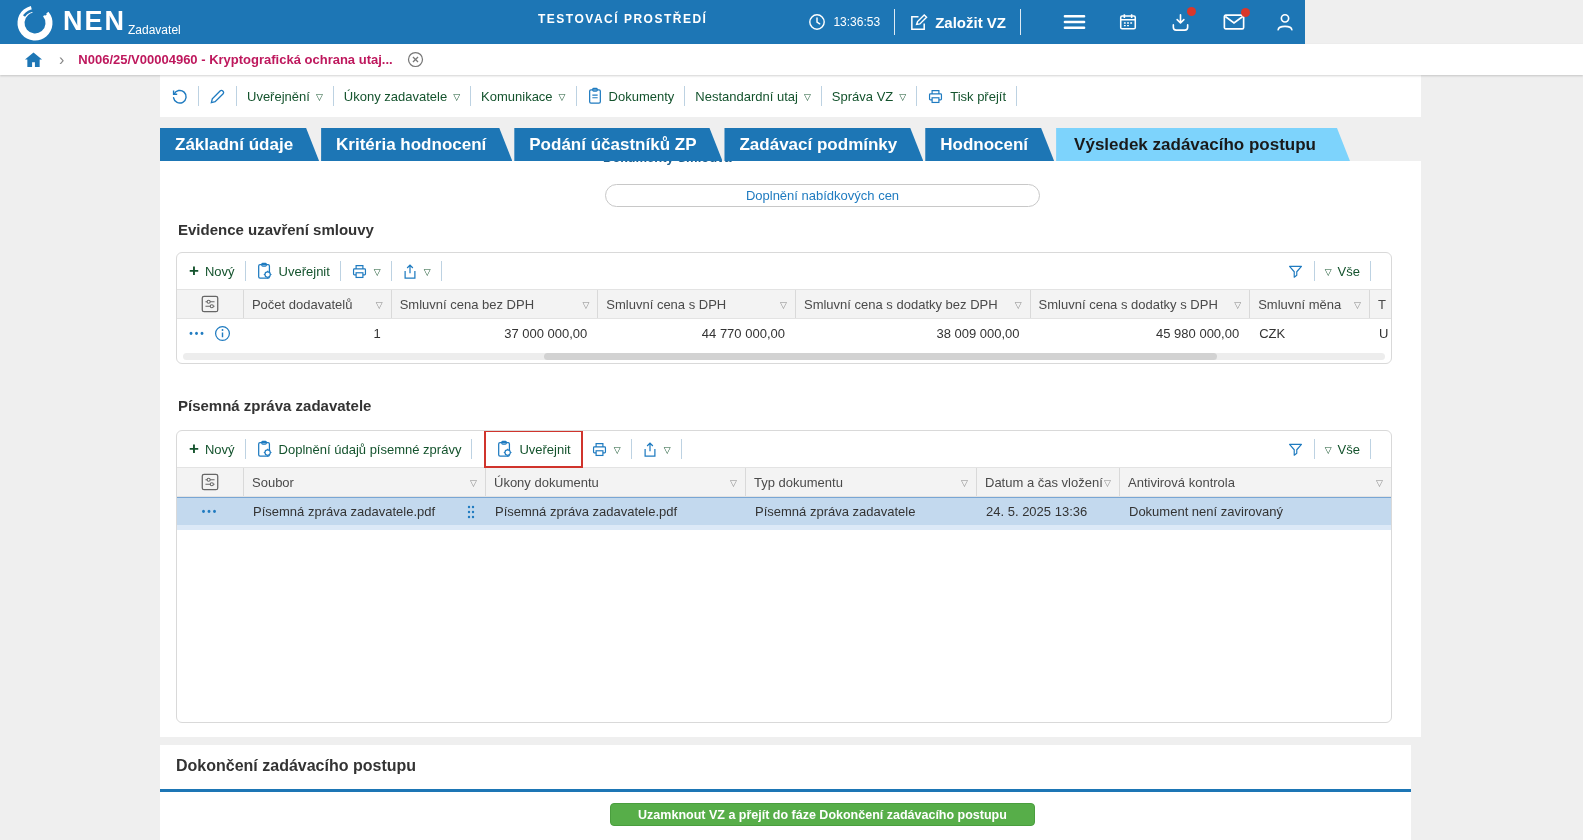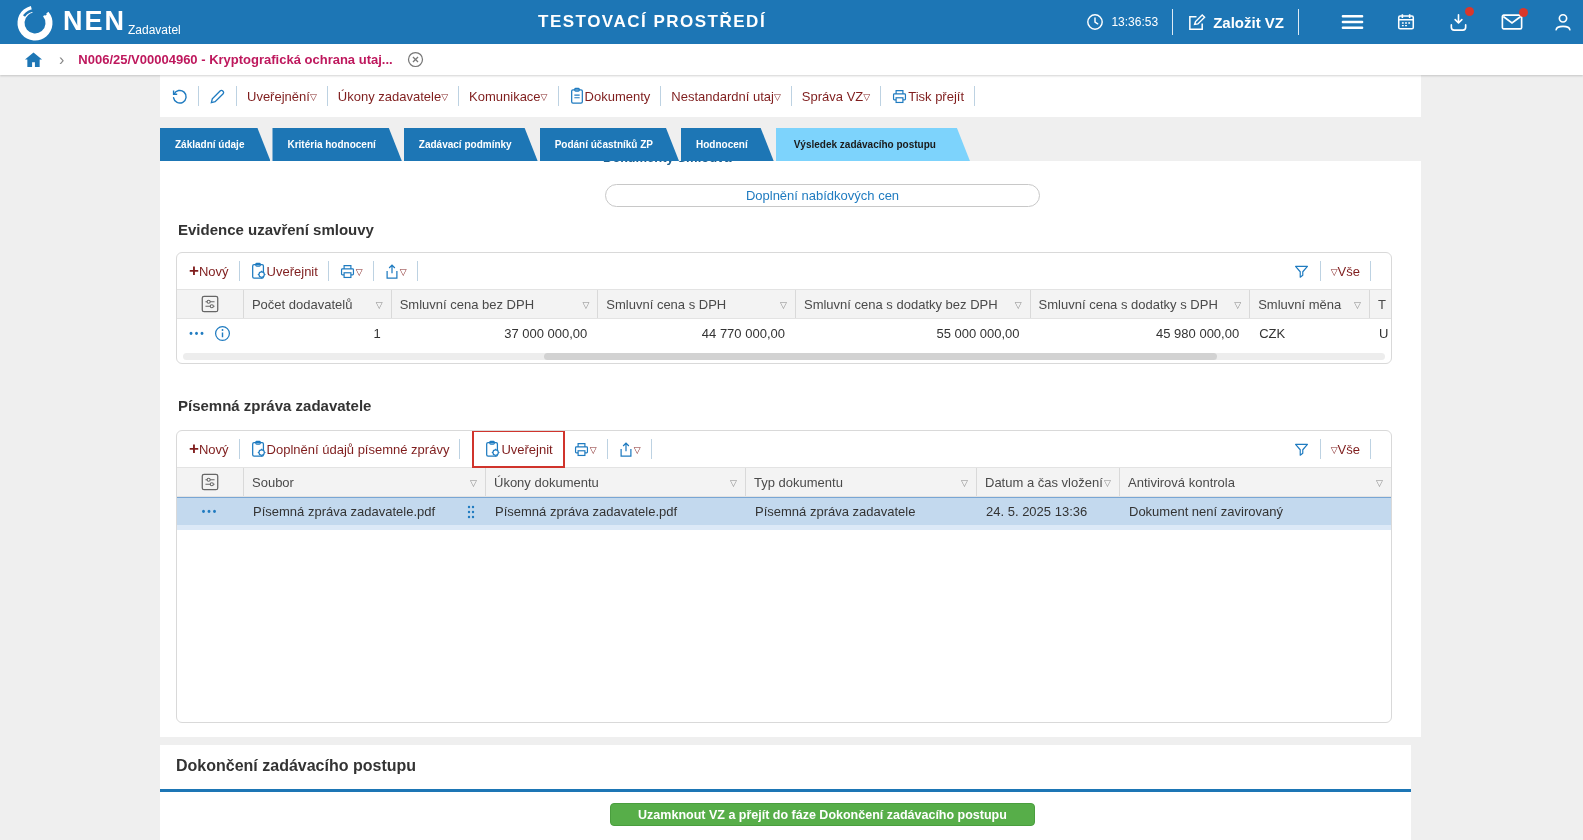--- a/index.html
+++ b/index.html
@@ -1,50 +1,50 @@
 <!DOCTYPE html>
 <html><head>
 <meta charset="utf-8">
 <style>
   * { margin:0; padding:0; box-sizing:border-box; }
   html,body { width:1583px; height:840px; overflow:hidden; }
   body { font-family:"Liberation Sans","DejaVu Sans",sans-serif; background:#efefef; color:#333; font-size:13px; }
 
   
-  .app-header { position:absolute; left:0; top:0; width:1583px; height:44px; background:#1d76b5; display:flex; align-items:flex-end; color:#fff; z-index:10; }
+  .app-header { position:absolute; left:0; top:0; width:1305px; height:44px; background:#1d76b5; display:flex; align-items:flex-end; color:#fff; z-index:10; }
   .brand-wrap { display:flex; align-items:flex-start; padding-left:14px; }
   .logo { width:42px; height:42px; margin-top:1px; }
   .brand-text { font-size:27px; font-weight:bold; letter-spacing:2px; line-height:40px; margin-left:7px; }
   .brand-sub { font-size:12px; margin-left:2px; margin-top:22px; }
-  .env-title { position:absolute; left:538px; top:12px; font-size:17px; font-weight:bold; letter-spacing:1.5px; }
+  .env-title { position:absolute; left:538px; top:12px; font-size:12px; font-weight:bold; letter-spacing:1.5px; }
   .hdr-right { position:absolute; right:10px; top:0; height:44px; display:flex; align-items:center; }
   .hdr-item { display:flex; align-items:center; gap:7px; color:#fff; }
   .hdr-sep { width:1px; height:26px; background:rgba(255,255,255,.85); margin:0 14px; }
   .hdr-time { font-size:12px; }
   .hdr-create { font-size:15px; font-weight:bold; }
   .ic { display:inline-block; vertical-align:middle; }
   .ic svg { display:block; }
   .badge-wrap { position:relative; margin-left:28px; }
   .badge-wrap:first-child { margin-left:0; }
   .red-dot { position:absolute; right:-5px; top:-5px; width:9px; height:9px; border-radius:50%; background:#d9372b; }
 
   
   .crumb-bar { position:absolute; left:0; top:44px; width:1583px; height:31px; background:#fff; box-shadow:0 1px 2px rgba(0,0,0,.18); display:flex; align-items:center; padding-left:24px; z-index:9; }
   .crumb-label { font-weight:bold; color:#be185d; margin:0 14px 0 14px; }
   .crumb-chev { color:#888; font-size:16px; margin-left:16px; }
 
   
   .rec-toolbar { position:absolute; left:160px; top:75px; width:1261px; height:42px; background:#fff; display:flex; align-items:center; padding-left:10px; color:#1f7bc0; }
-  .tb-item { display:flex; align-items:center; color:#7f1d1d; cursor:pointer; white-space:nowrap; }
+  .tb-item { display:flex; align-items:center; gap:6px; color:#14532d; cursor:pointer; white-space:nowrap; }
   .vsep { width:1px; height:20px; background:#bdd2e2; margin:0 10px; flex:none; }
   .dd { font-size:9px; line-height:1; position:relative; top:1px; }
 
   
   .tabs { position:absolute; left:160px; top:128px; height:33px; display:flex; z-index:5; }
-  .tab { height:33px; line-height:33px; padding:0 26px 0 15px; background:#1d76b5; color:#fff; font-weight:bold; font-size:10px; clip-path:polygon(0 0, calc(100% - 13px) 0, 100% 100%, 0 100%); margin-right:2px; cursor:pointer; }
+  .tab { height:33px; line-height:33px; padding:0 26px 0 15px; background:#1d76b5; color:#fff; font-weight:bold; font-size:17px; clip-path:polygon(0 0, calc(100% - 13px) 0, 100% 100%, 0 100%); margin-right:2px; cursor:pointer; }
   .tab.active { background:#7dd3fc; color:#1a1a1a; padding:0 34px 0 18px; }
 
   
   .main-panel { position:absolute; left:160px; top:161px; width:1261px; height:576px; background:#fff; z-index:4; }
   .clipped-text { position:absolute; left:443px; top:0; height:6px; width:230px; overflow:hidden; }
   .clipped-text span { display:block; margin-top:-11px; font-weight:bold; color:#1d5f8f; font-size:13px; }
   .pill-btn { position:absolute; left:445px; top:23px; width:435px; height:23px; border:1px solid #c8c8c8; border-radius:12px; background:#fff; color:#1f7bc0; font-size:13px; display:flex; align-items:center; justify-content:center; cursor:pointer;text-align:center; }
   .sec-title { position:absolute; left:18px; font-size:15px; font-weight:bold; color:#333; }
 
   .grid-panel { position:absolute; left:16px; width:1216px; background:#fff; border:1px solid #d9d9d9; border-radius:6px; overflow:hidden; }
@@ -230,22 +230,22 @@
         </svg>
     </span>
     <span>Tisk přejít</span>
   </span>
   <span class="vsep"></span>
 </div>
 
 <div class="tabs">
   <div class="tab">Základní údaje</div>
   <div class="tab">Kritéria hodnocení</div>
+  <div class="tab">Podání účastníků ZP</div>
   <div class="tab">Zadávací podmínky</div>
-  <div class="tab">Podání účastníků ZP</div>
   <div class="tab">Hodnocení</div>
   <div class="tab active">Výsledek zadávacího postupu</div>
 </div>
 
 <div class="main-panel">
 
   <div class="clipped-text">
       <span>Dokumenty Smlouva</span>
     </div>
 
@@ -353,21 +353,21 @@
           <svg width="17" height="17" viewBox="0 0 18 18">
               <circle cx="9" cy="9" r="7.3" fill="none" stroke="#1f7bc0" stroke-width="1.3"></circle>
               <path d="M9 8v5" stroke="#1f7bc0" stroke-width="1.5"></path>
               <circle cx="9" cy="5.3" r="1" fill="#1f7bc0"></circle>
             </svg>
         </span>
       </div>
       <div class="dcell num" style="width:148px">1</div>
       <div class="dcell num" style="width:207px">37 000 000,00</div>
       <div class="dcell num" style="width:198px">44 770 000,00</div>
-      <div class="dcell num" style="width:235px">55 000 000,00</div>
+      <div class="dcell num" style="width:235px">38 009 000,00</div>
       <div class="dcell num" style="width:220px">45 980 000,00</div>
       <div class="dcell" style="width:120px">CZK</div>
       <div class="dcell" style="width:22px">U</div>
     </div>
     <div class="hscroll">
         <div class="hthumb"></div>
       </div>
   </div>
 
   <div class="sec-title" style="top:236px">Písemná zpráva zadavatele</div>

